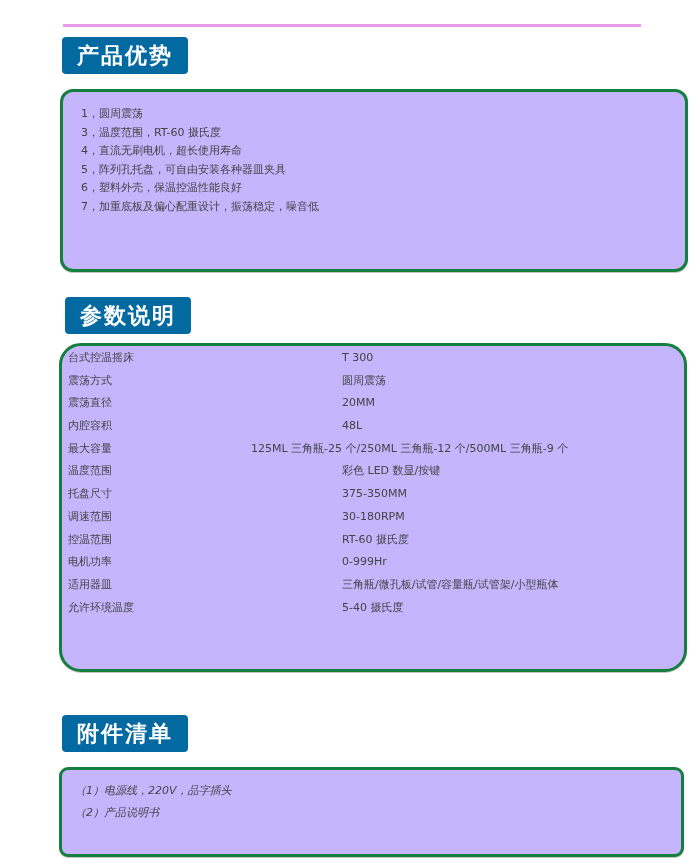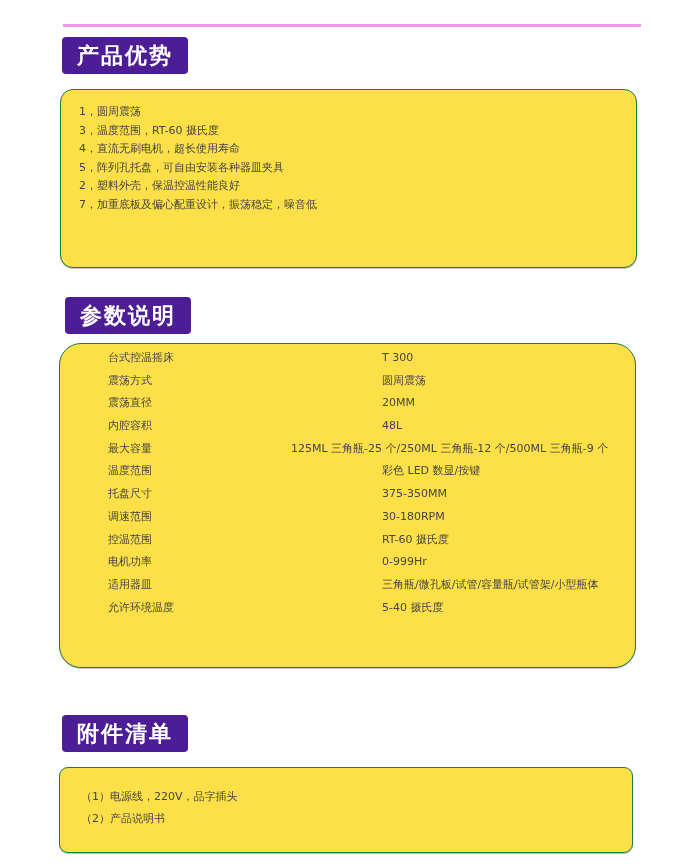--- a/index.html
+++ b/index.html
@@ -7,59 +7,60 @@
       width: 698px; height: 868px; position: relative; overflow: hidden;
       font-family: "DejaVu Sans", "Liberation Sans", sans-serif;
       color: #444;
     }
     .top-rule {
       position: absolute; left: 63px; top: 24px; width: 578px; height: 3px;
       background: #ea98ea;
     }
     .section-title {
       position: absolute; height: 37px;
-      background: #4c1d95; border-radius: 4px;
+      background: #0369a1; border-radius: 4px;
       color: #ffffff; font-weight: bold; font-size: 22px;
       letter-spacing: 2px;
       display: flex; align-items: center; justify-content: center;
     }
     .panel {
-      position: absolute; border: 1px solid #15803d;
+      position: absolute; border: 3px solid #15803d;
       box-shadow: 0 1px 0 #c4c4c4;
-      background: #fde047;
+      background: #c4b5fd;
+      padding-left: 47px;
     }
     .adv-list { list-style: none; margin: 0; padding: 0; }
     .adv-list li {
       font-size: 11px; line-height: 18.6px; color: #444; white-space: nowrap;
     }
-    .spec-table { position: absolute; left: 68px; top: 347px; width: 560px; margin-left: 40px; }
+    .spec-table { position: absolute; left: 68px; top: 347px; width: 560px; }
     .spec-row {
       position: relative; height: 22.7px; font-size: 11px; line-height: 22.7px;
       color: #444; white-space: nowrap;
     }
     .spec-label { position: absolute; left: 0; }
     .spec-value { position: absolute; left: 274px; }
     .spec-value.centered { left: 183px; }
-    .acc-list { list-style: none; margin: 8px; padding: 0; }
+    .acc-list { list-style: none; margin: 0; padding: 0; font-style: italic; }
     .acc-list li { font-size: 11px; line-height: 22px; color: #444; white-space: nowrap; }
   </style>
 </head>
 <body>
 
 <div class="top-rule"></div>
 
 <div class="section-title" style="left:62px; top:37px; width:126px;">产品优势</div>
 
 <div class="panel" style="left:60px; top:89px; width:575px; height:177px; border-radius:13px;">
   <ul class="adv-list" style="position:absolute; left:18px; top:13px;">
     <li>1，圆周震荡</li>
     <li>3，温度范围，RT-60 摄氏度</li>
     <li>4，直流无刷电机，超长使用寿命</li>
     <li>5，阵列孔托盘，可自由安装各种器皿夹具</li>
-    <li>2，塑料外壳，保温控温性能良好</li>
+    <li>6，塑料外壳，保温控温性能良好</li>
     <li>7，加重底板及偏心配重设计，振荡稳定，噪音低</li>
   </ul>
 </div>
 
 <div class="section-title" style="left:65px; top:297px; width:126px;">参数说明</div>
 
 <div class="panel" style="left:59px; top:343px; width:575px; height:323px; border-radius:22px;"></div>
 
 <div class="spec-table">
   <div class="spec-row">

